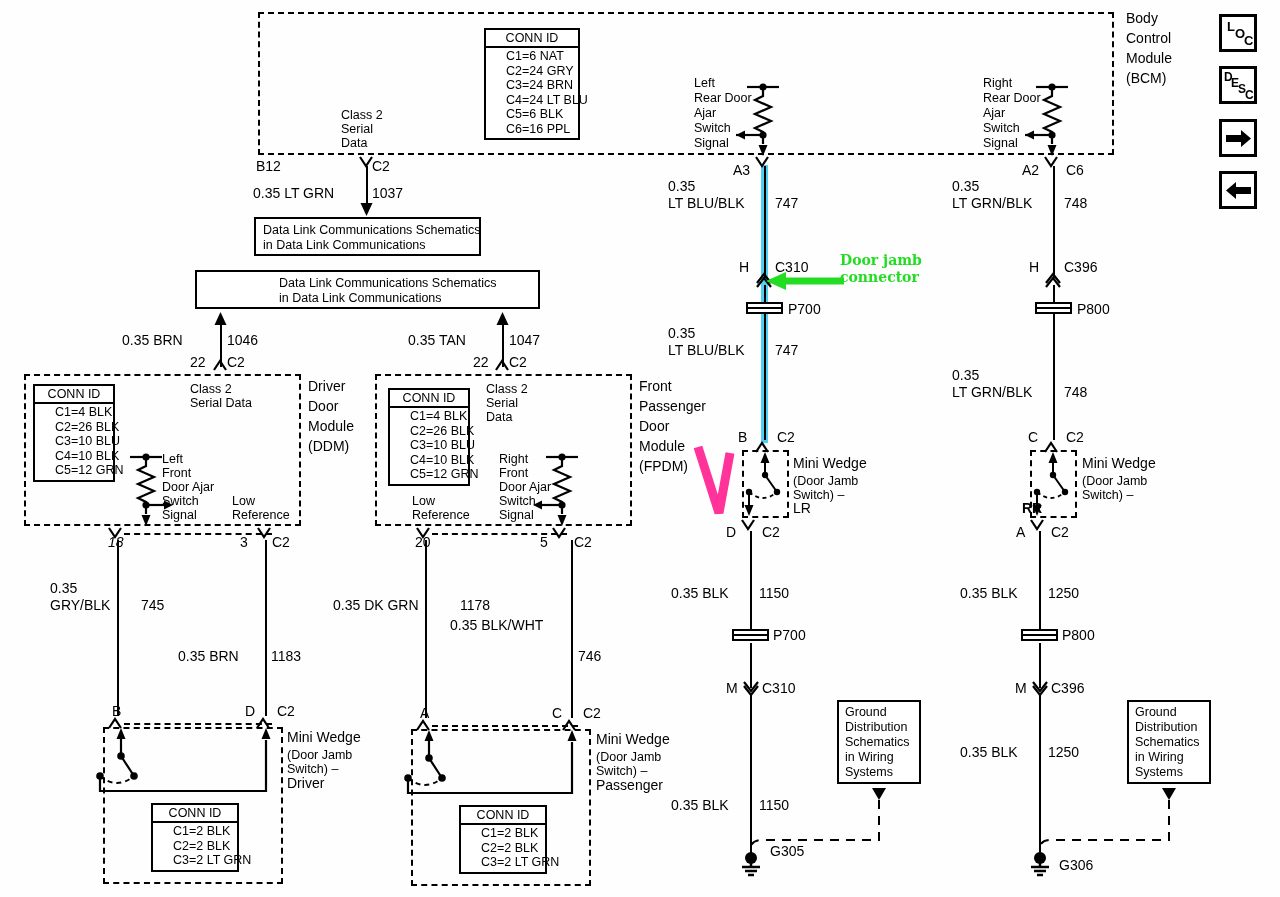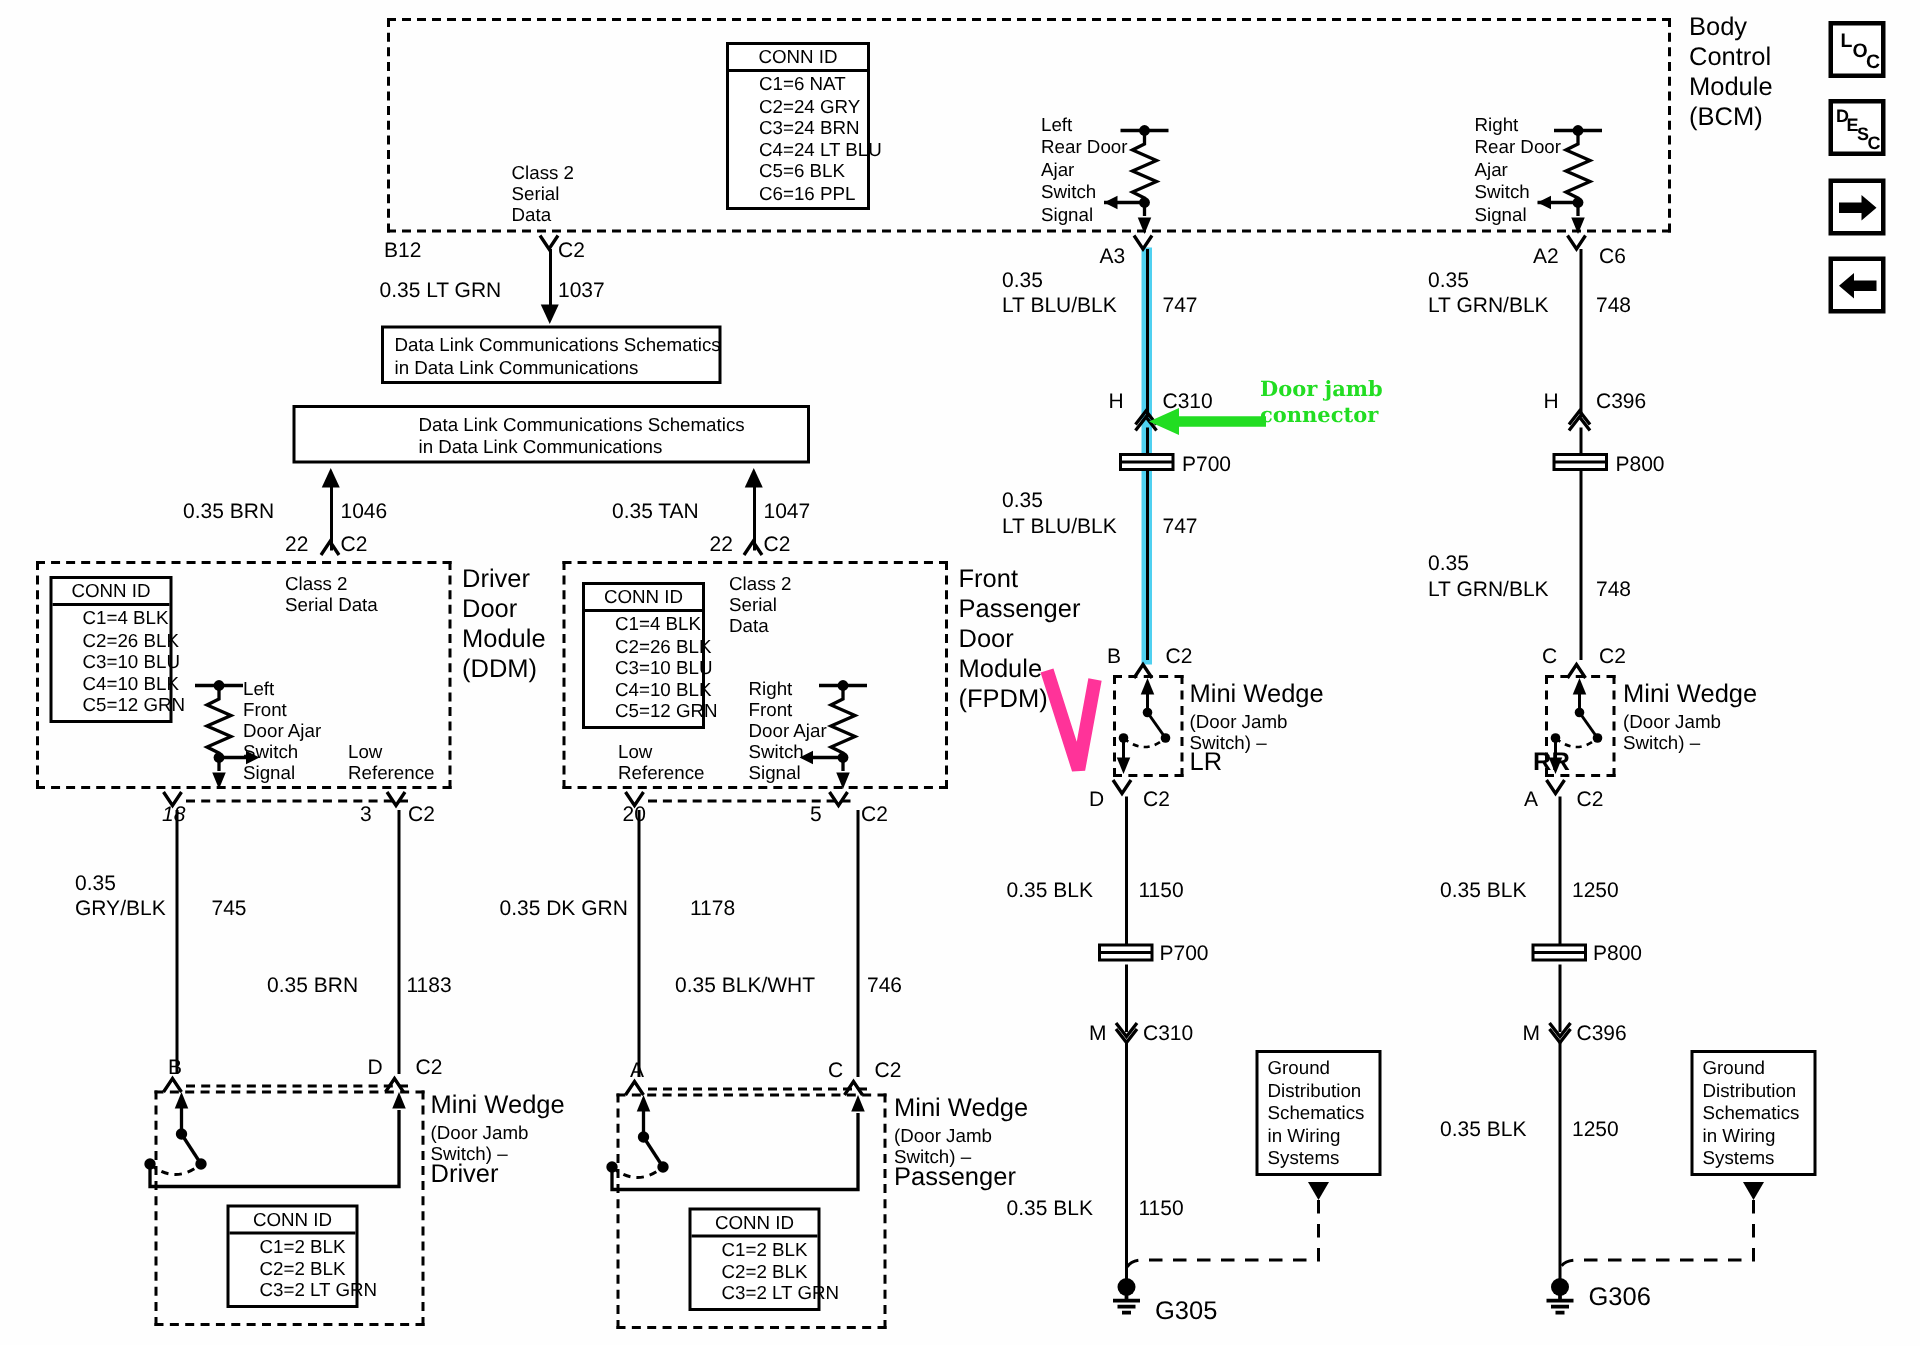--- a/index.html
+++ b/index.html
@@ -1,21 +1,21 @@
 <!DOCTYPE html>
 <html><head>
 <meta charset="utf-8">
 <style>
   html,body{margin:0;padding:0;background:#fff;}
   body{font-family:"Liberation Sans", sans-serif;}
   #root{position:relative;width:1280px;height:897px;background:#fefefe;overflow:hidden;}
   .t{position:absolute;font-size:15px;line-height:16px;color:#000;white-space:pre;}
   .t.sm{font-size:12.5px;line-height:14px;}
   .t.md{font-size:14px;line-height:15.5px;}
-  .t.lg{font-size:17px;line-height:20px;}
+  .t.lg{font-size:14px;line-height:20px;}
   .dashbox{position:absolute;border:2.5px dashed #000;box-sizing:border-box;}
   .solidbox{position:absolute;border:2.5px solid #000;box-sizing:border-box;background:#fff;}
   .connid{position:absolute;border:2px solid #000;box-sizing:border-box;background:#fff;}
   .connid .hdr{font-size:12.5px;text-align:center;border-bottom:2px solid #000;padding:1px 6px;}
   .connid .rows{padding:1px 4px 2px 20px;}
   .connid .rows div{font-size:12.5px;line-height:14.5px;white-space:pre;}
   .wire{position:absolute;background:#000;}
   .vwire{width:2px;}
   .hl{position:absolute;width:7px;background:#4FD0F0;}
   svg{position:absolute;overflow:visible;}
@@ -276,21 +276,21 @@
       <div>C2=2 BLK</div>
       <div>C3=2 LT GRN</div>
     </div>
   </div>
 
   <div class="wire vwire" style="left:425px;top:540px;height:178px;"></div>
   <div class="t md" style="left:333px;top:598px;">0.35 DK GRN</div>
   <div class="t md" style="left:432px;top:598px;margin-left:28px;">1178</div>
 
   <div class="wire vwire" style="left:571px;top:540px;height:178px;"></div>
-  <div class="t md" style="left:450px;top:649px;">0.35 BLK/WHT</div>
+  <div class="t md" style="left:450px;top:618px;">0.35 BLK/WHT</div>
   <div class="t md" style="left:578px;top:649px;">746</div>
 
   <svg style="left:415px;top:718px;width:22px;height:16px;">
     <polyline points="2,12 8,3 14,12" fill="none" stroke="#000" stroke-width="2.2"></polyline>
   </svg>
   <svg style="left:561px;top:718px;width:22px;height:16px;">
     <polyline points="2,12 8,3 14,12" fill="none" stroke="#000" stroke-width="2.2"></polyline>
   </svg>
   <div class="t md" style="left:420px;top:706px;">A</div>
   <div class="t md" style="left:552px;top:706px;">C</div>
@@ -400,21 +400,21 @@
   <div class="t md" style="left:671px;top:798px;">0.35 BLK</div>
   <div class="t md" style="left:759px;top:798px;">1150</div>
 
   <svg style="left:736px;top:852px;width:32px;height:26px;">
     <circle cx="15" cy="6" r="6" fill="#000"></circle>
     <line x1="15" y1="6" x2="15" y2="14" stroke="#000" stroke-width="2.5"></line>
     <line x1="6" y1="15" x2="24" y2="15" stroke="#000" stroke-width="2.5"></line>
     <line x1="9" y1="19" x2="21" y2="19" stroke="#000" stroke-width="2.5"></line>
     <line x1="12" y1="23" x2="18" y2="23" stroke="#000" stroke-width="2.5"></line>
   </svg>
-  <div class="t lg" style="left:770px;top:841px;margin-top:23px;">G305</div>
+  <div class="t lg" style="left:770px;top:841px;">G305</div>
 
   <div class="solidbox" style="left:837px;top:700px;width:84px;height:84px;">
     <div class="t sm" style="left:6px;top:3px;">Ground</div>
     <div class="t sm" style="left:6px;top:18px;">Distribution</div>
     <div class="t sm" style="left:6px;top:33px;">Schematics</div>
     <div class="t sm" style="left:6px;top:48px;">in Wiring</div>
     <div class="t sm" style="left:6px;top:63px;">Systems</div>
   </div>
   <svg style="left:740px;top:784px;width:200px;height:70px;">
     <polygon points="139,16 132,4 146,4" fill="#000"></polygon>

